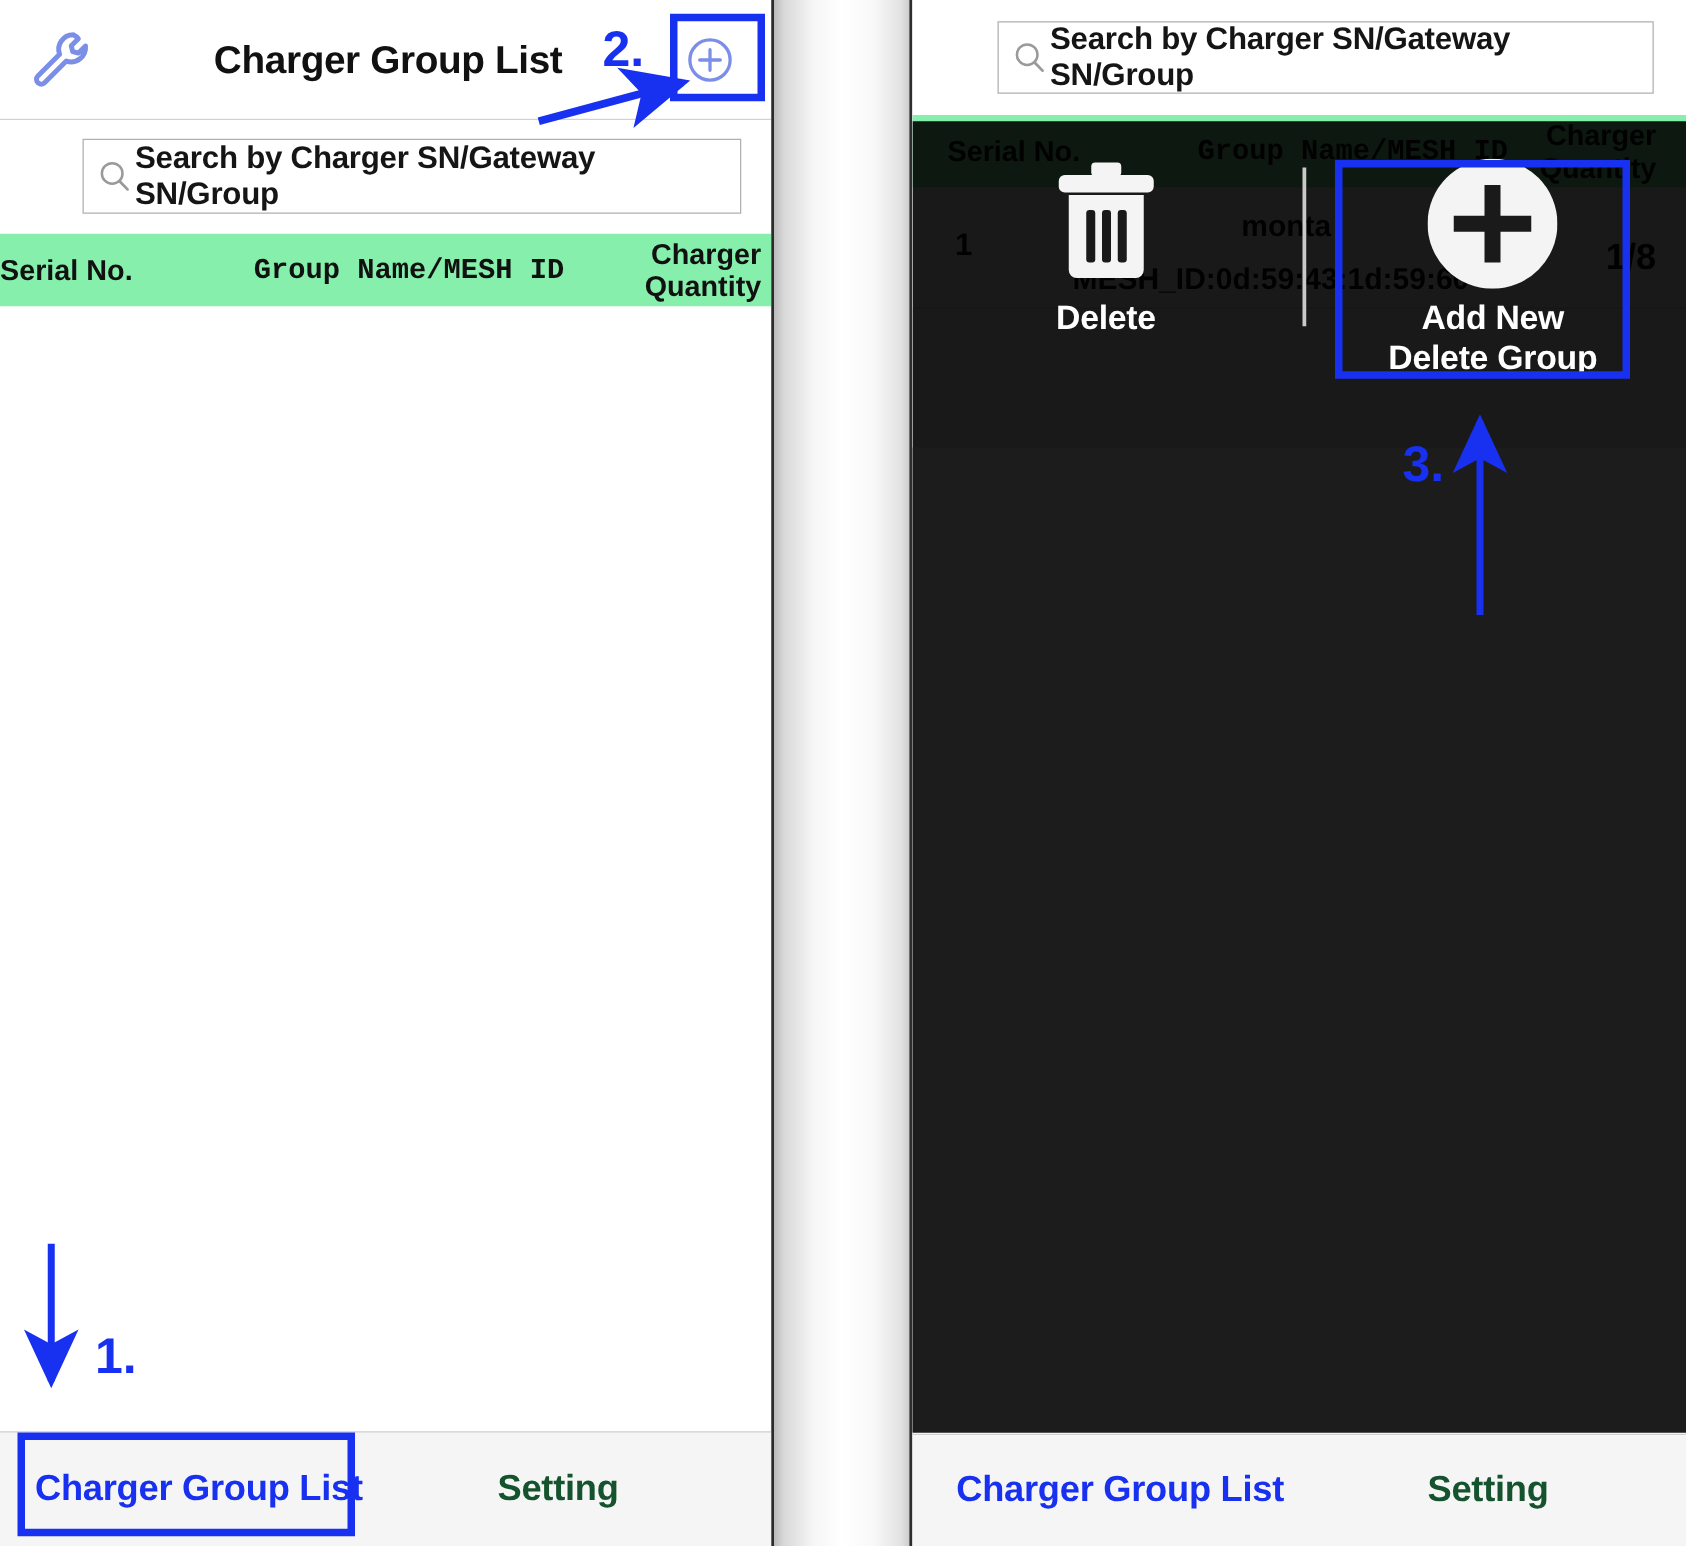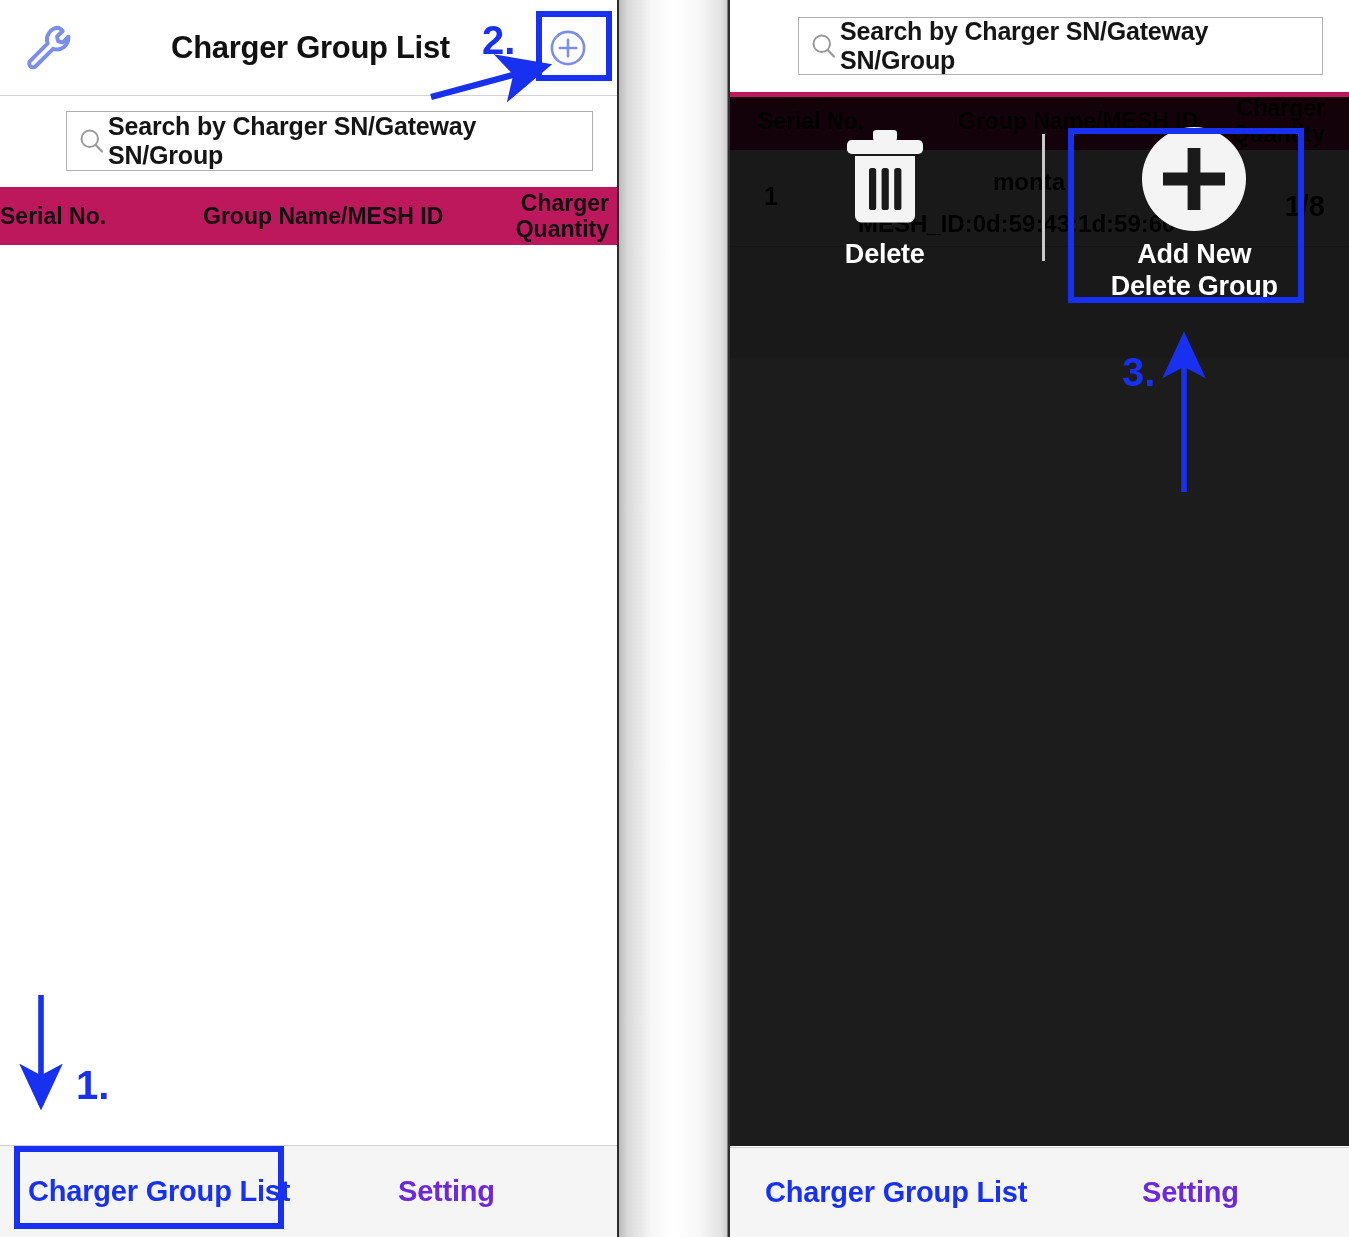--- a/index.html
+++ b/index.html
@@ -115,33 +115,33 @@
     font-size: 25px;
     font-weight: bold;
     color: #151515;
     margin-left: 1px;
     letter-spacing: -0.2px;
   }
 
   
   .thead {
     height: 58px;
-    background: #be185d;
+    background: #86efac;
     display: flex;
     align-items: center;
     position: relative;
   }
   .th {
     font-size: 23px;
     font-weight: bold;
     color: #111111;
     line-height: 26px;
   }
   .th-serial { position: absolute; left: 0px; }
-  .th-group  { position: absolute; left: 203px; }
+  .th-group  { position: absolute; left: 203px; font-family: Liberation Mono, monospace; }
   .th-qty    { position: absolute; right: 8px; text-align: right; }
   .panel-right .th-serial { position: absolute; left: 28px; }
   .panel-right .th-group  { position: absolute; left: 228px; }
   .panel-right .th-qty    { position: absolute; right: 24px; }
 
   
   .tbody { background: #ffffff; flex: 1; }
   .trow {
     position: relative;
     height: 96px;
@@ -177,21 +177,21 @@
     box-sizing: border-box;
     z-index: 40;
   }
   .panel-right .tabbar { height: 90px; }
   .tab {
     font-size: 29px;
     font-weight: bold;
     letter-spacing: -0.2px;
   }
   .tab-active   { color: #1830f0; }
-  .tab-inactive { color: #6d28d9; }
+  .tab-inactive { color: #14532d; }
   .panel-left  .tab-active   { position: absolute; left: 28px; }
   .panel-left  .tab-inactive { position: absolute; left: 398px; }
   .panel-right .tab-active   { position: absolute; left: 35px; }
   .panel-right .tab-inactive { position: absolute; left: 412px; }
 
   
   .screen-body {
     position: absolute;
     left: 0; top: 0;
     width: 100%;

